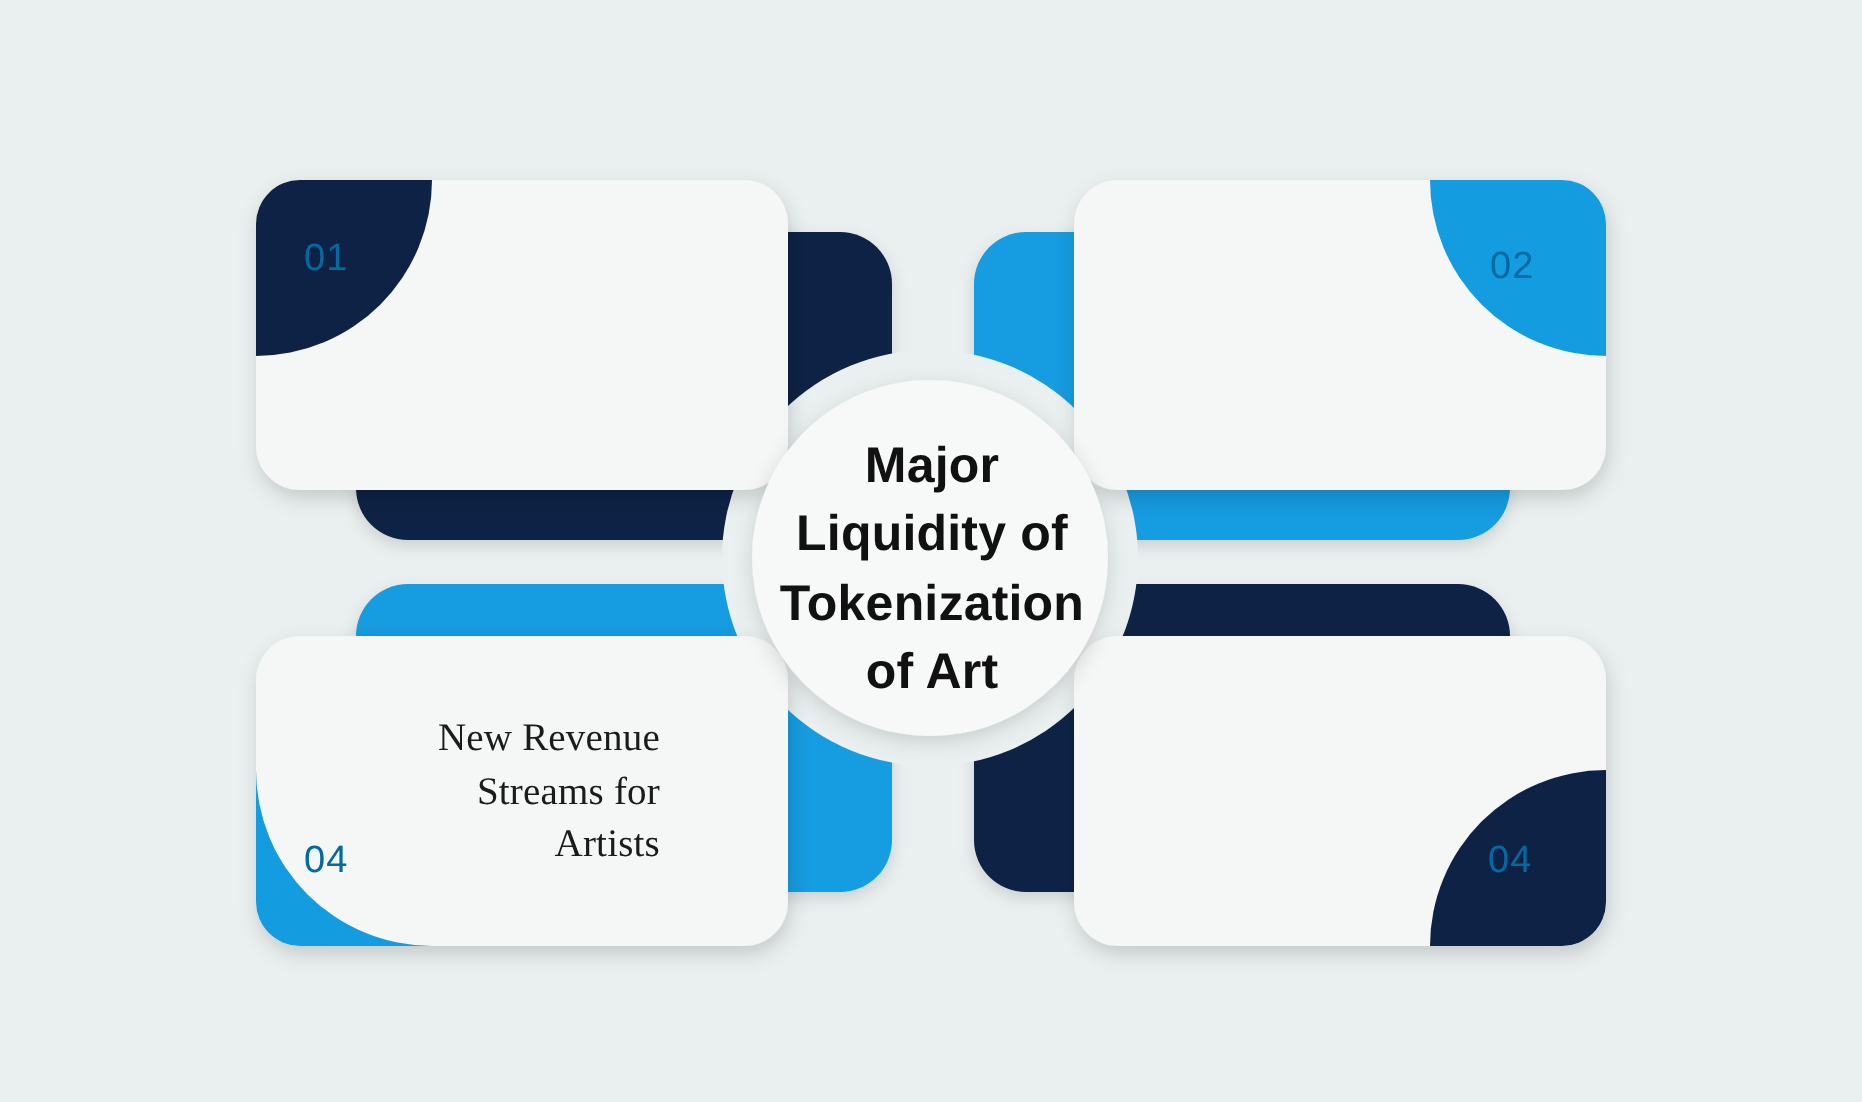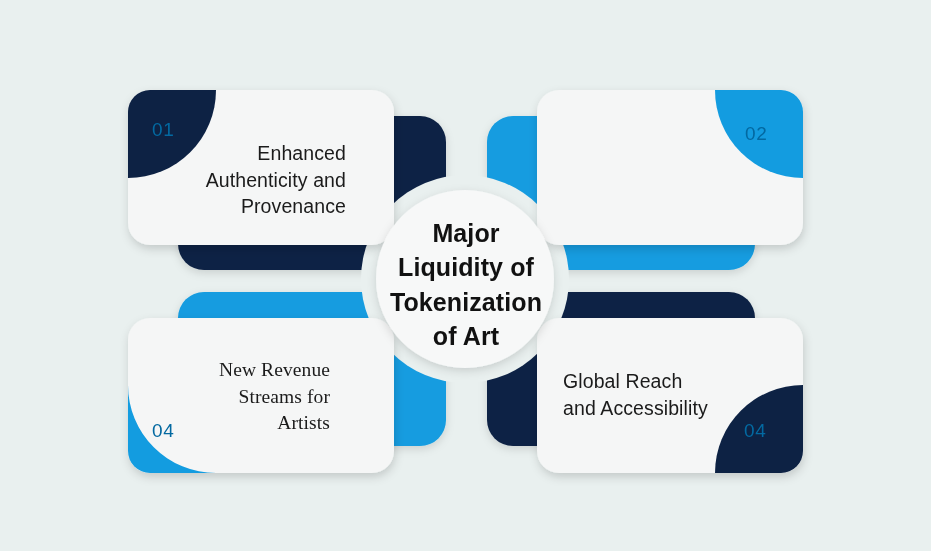--- a/index.html
+++ b/index.html
@@ -172,29 +172,24 @@
       </filter>
     </defs>
     <circle cx="465" cy="279" r="89" fill="#f7f8f8" filter="url(#circshadow)"></circle>
   </svg>
 
   <div id="center-label">Major
 Liquidity of
 Tokenization
 of Art</div>
 
-  <div class="card-text" id="t1">Enhanced
-Authenticity and
-Provenance</div>
   <div class="card-num" id="n1">01</div>
 
   <div class="card-num" id="n2">02</div>
 
-  <div class="card-text" id="t3">Global Reach
-and Accessibility</div>
   <div class="card-num" id="n3">04</div>
 
   <div class="card-text" id="t4">New Revenue
 Streams for
 Artists</div>
   <div class="card-num" id="n4">04</div>
 
 </div>
 
 </body></html>

